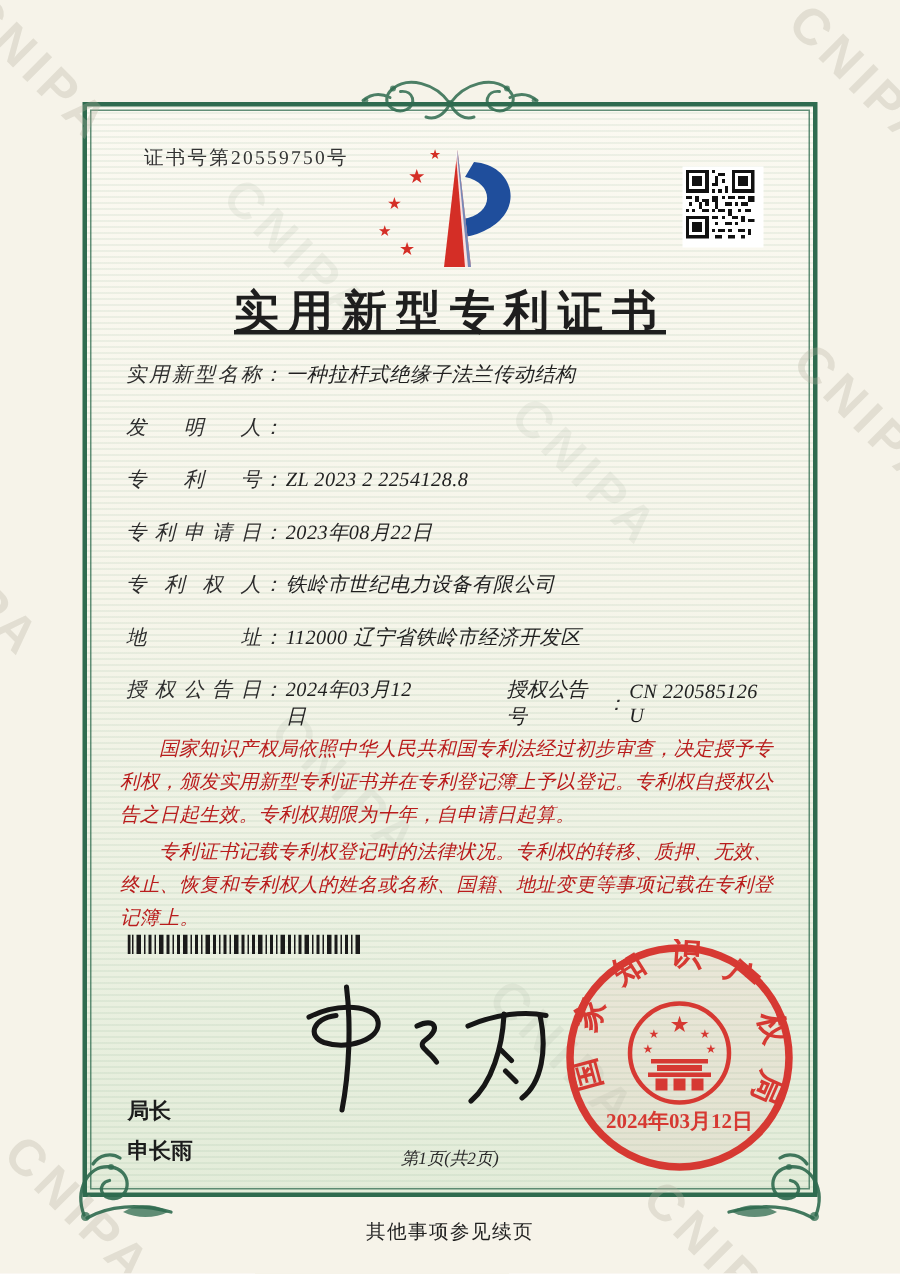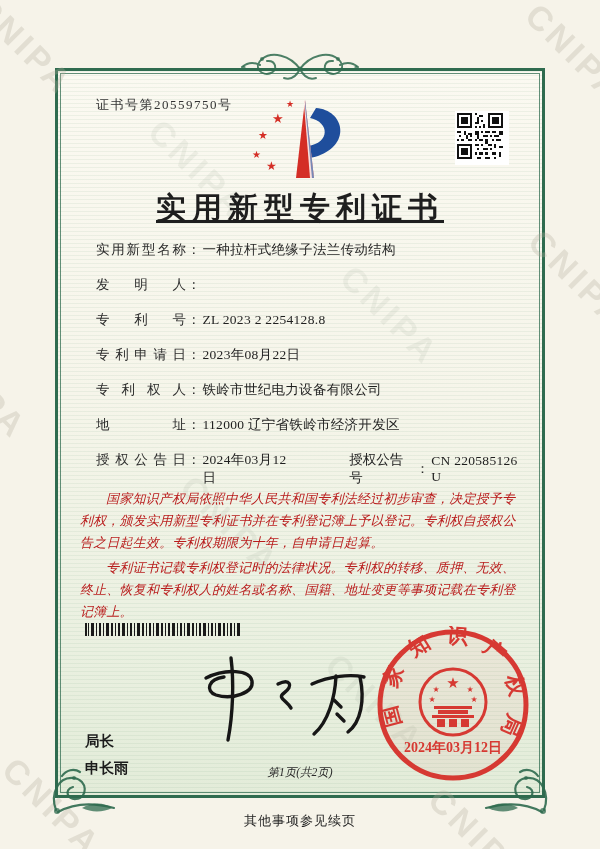--- a/index.html
+++ b/index.html
@@ -35,21 +35,21 @@
   
   .cert-no{position:absolute;left:96px;top:96px;font-size:13px;letter-spacing:1.5px;color:#333;z-index:10;}
   .logo{position:absolute;left:250px;top:98px;width:110px;height:88px;z-index:10;}
   .logo .star{position:absolute;color:#d42e26;line-height:1;font-family:"DejaVu Sans",sans-serif;}
   .qr{position:absolute;left:455px;top:111px;width:50px;height:50px;background:#fff;padding:2px;z-index:10;}
   .title{
     position:absolute;left:0;top:188px;width:100%;text-align:center;
     font-size:30px;font-weight:bold;letter-spacing:6px;color:#1e1e1e;z-index:10;text-decoration:underline;
   }
   
-  .fields{position:absolute;left:96px;top:241px;width:432px;z-index:10;}
+  .fields{position:absolute;left:84px;top:241px;width:432px;z-index:10;font-style:italic;}
   .frow{display:flex;align-items:baseline;margin-bottom:15px;height:20px;font-size:13.5px;}
   .flabel{
     display:inline-block;width:90px;text-align:justify;text-align-last:justify;
     color:#2d2d2d;flex:0 0 90px;
   }
   .fcolon{margin:0 2px 0 1px;color:#2d2d2d;}
   .fvalue{color:#1f1f1f;letter-spacing:.3px;}
   .grant-pair{display:flex;align-items:center;margin-left:52px;}
   
   .body-text{

